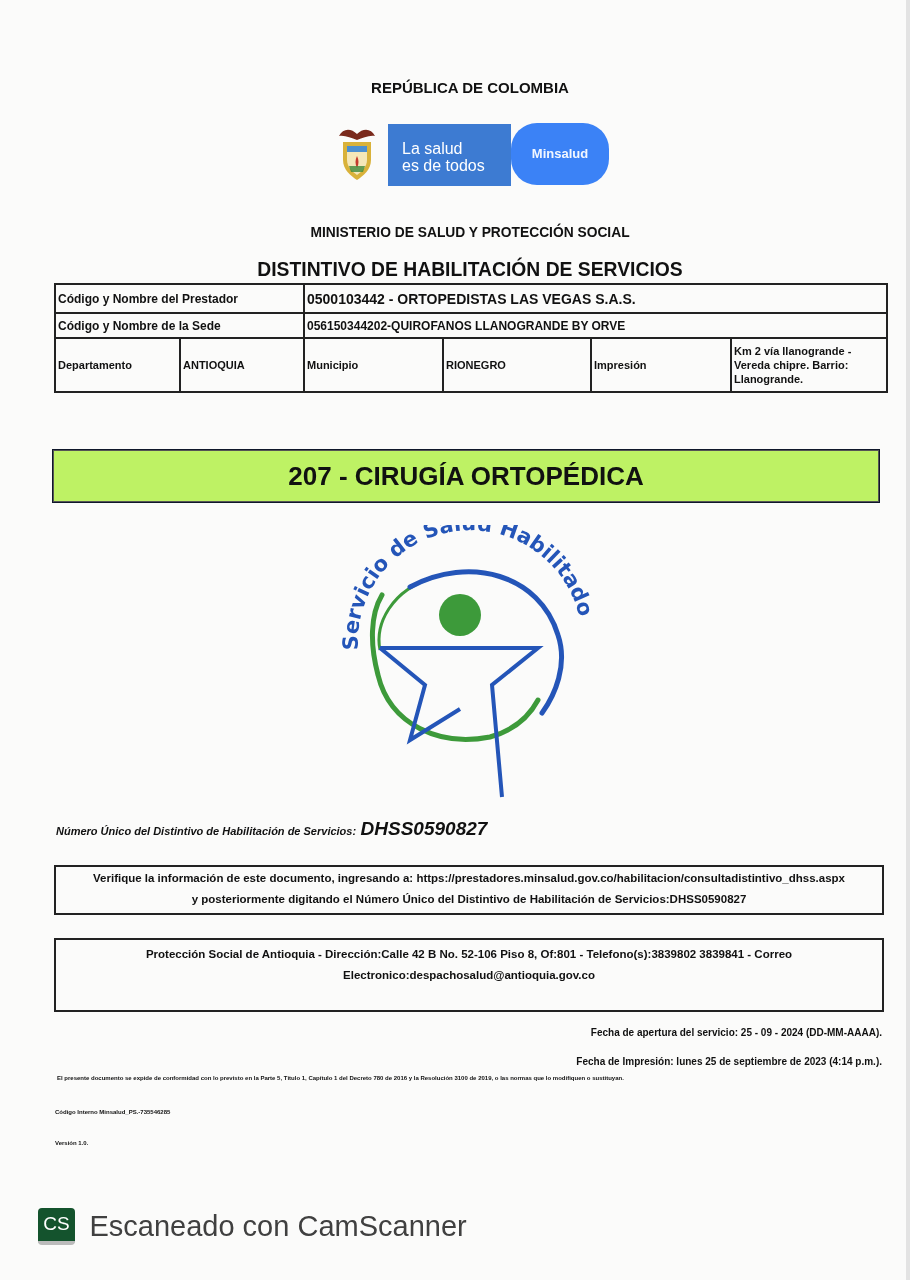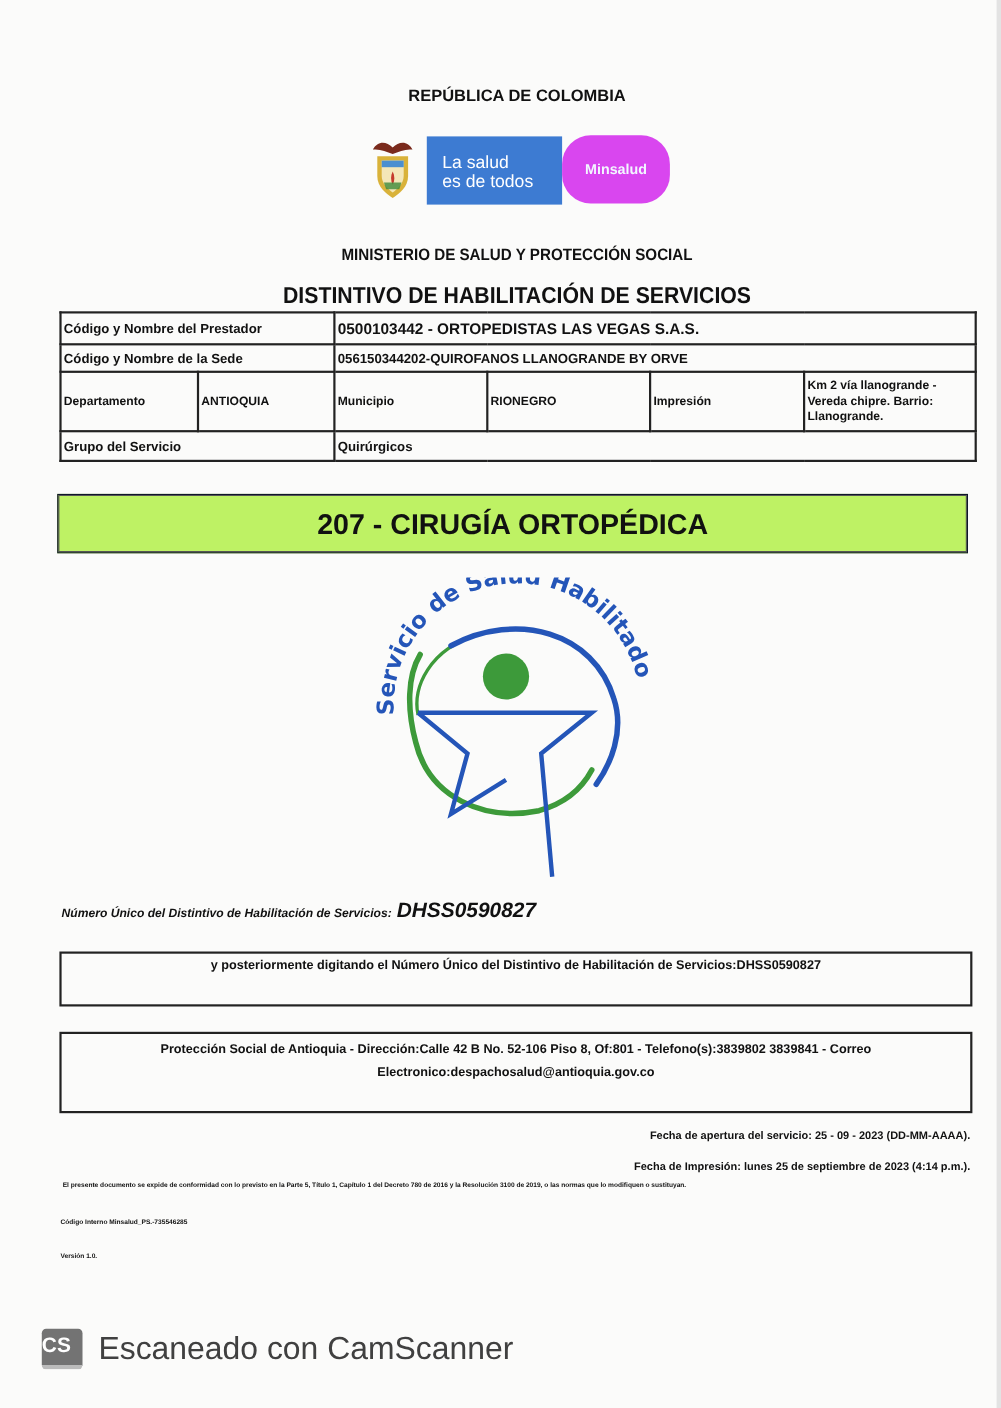--- a/index.html
+++ b/index.html
@@ -10,21 +10,21 @@
       color: #111;
     }
     .abs { position: absolute; }
     .center-text { text-align: center; }
 
     #rep-title { left: 0; width: 940px; top: 79px; font-size: 15px; font-weight: bold; }
     #logo-wrap { left: 333px; top: 122px; width: 280px; height: 64px; }
     #shield { left: 0; top: 4px; width: 48px; height: 56px; }
     #blue1 { left: 55px; top: 2px; width: 123px; height: 62px; background: #3d7bd2; color: #fff; }
     #blue1 span { display: block; font-size: 16px; line-height: 17px; padding: 16px 0 0 14px; }
-    #blue2 { left: 178px; top: 1px; width: 98px; height: 62px; background: #d946ef; color: #f2f7ff; border-radius: 26px; }
+    #blue2 { left: 178px; top: 1px; width: 98px; height: 62px; background: #3b82f6; color: #f2f7ff; border-radius: 26px; }
     #blue2 span { display: block; font-size: 13px; font-weight: bold; text-align: center; padding-top: 23px; }
 
     #ministry { left: 0; width: 940px; top: 223px; font-size: 15px; font-weight: bold; transform: scaleX(0.92); transform-origin: 470px 0; }
     #doc-title { left: 0; width: 940px; top: 257px; font-size: 21px; font-weight: bold; transform: scaleX(0.92); transform-origin: 470px 0; }
 
     table#info {
       position: absolute; left: 54px; top: 283px; width: 832px;
       border-collapse: collapse; table-layout: fixed;
       font-size: 12px; font-weight: bold;
     }
@@ -59,22 +59,22 @@
 
     #fecha-apertura { right: 28px; top: 1027px; font-size: 10px; font-weight: bold; }
     #fecha-impresion { right: 28px; top: 1056px; font-size: 10px; font-weight: bold; }
     #legal { left: 57px; top: 1075px; font-size: 6px; font-weight: bold; white-space: nowrap; }
     #codigo-interno { left: 55px; top: 1109px; font-size: 6px; font-weight: bold; }
     #version { left: 55px; top: 1140px; font-size: 6px; font-weight: bold; }
 
     #cs-wrap { left: 38px; top: 1208px; height: 40px; white-space: nowrap; }
     #cs-icon {
       display: inline-block; width: 37px; height: 37px; border-radius: 4px;
-      background: #737373; color: #fff; font-weight: bold; font-size: 19px;
-      line-height: 32px; vertical-align: middle;
+      background: #14532d; color: #fff; font-weight: normal; font-size: 19px;
+      text-align: center; line-height: 32px; vertical-align: middle;
       border-bottom: 4px solid #bbb; box-sizing: border-box;
     }
     #cs-text { display: inline-block; vertical-align: middle; font-size: 29px; color: #404040; margin-left: 10px; }
 
     #right-edge { right: 0; top: 0; width: 4px; height: 1280px; background: #e3e3e3; }
   </style>
 </head>
 <body>
 
 <div id="right-edge" class="abs"></div>
@@ -123,24 +123,20 @@
     <td colspan="4">056150344202-QUIROFANOS LLANOGRANDE BY ORVE</td>
   </tr>
   <tr class="r3">
     <td class="cell-sm">Departamento</td>
     <td class="cell-sm">ANTIOQUIA</td>
     <td class="cell-sm">Municipio</td>
     <td class="cell-sm">RIONEGRO</td>
     <td class="cell-sm">Impresión</td>
     <td class="cell-sm">Km 2 vía llanogrande - Vereda chipre. Barrio: Llanogrande.</td>
   </tr>
-  <tr class="r4">
-    <td colspan="2">Grupo del Servicio</td>
-    <td colspan="4">Quirúrgicos</td>
-  </tr>
 </tbody>
   </table>
 
 <div id="service-box" class="abs">
   <span>207 - CIRUGÍA ORTOPÉDICA</span>
 </div>
 
 <svg id="seal" class="abs" viewBox="0 0 280 280">
   <defs>
     <path id="sealArc" d="M 28 125 A 112 112 0 0 1 252 110"></path>
@@ -154,29 +150,30 @@
   <circle cx="130" cy="90" r="21" fill="#3d9a3a"></circle>
   <path d="M 50 123 L 208 123 L 162 160 L 172 272 M 162 160 M 50 123 L 95 160 L 80 215 L 130 184" fill="none" stroke="#2455b8" stroke-width="4" stroke-linejoin="miter"></path>
 </svg>
 
 <div id="dhss-line" class="abs">
   <span id="dhss-label">Número Único del Distintivo de Habilitación de Servicios:</span>
   <span id="dhss-value">DHSS0590827</span>
 </div>
 
 <div id="verify-box" class="notice-box">
+  <div>Verifique la información de este documento, ingresando a: https://prestadores.minsalud.gov.co/habilitacion/consultadistintivo_dhss.aspx</div>
   <div>y posteriormente digitando el Número Único del Distintivo de Habilitación de Servicios:DHSS0590827</div>
 </div>
 
 <div id="contact-box" class="notice-box">
   <div>Protección Social de Antioquia - Dirección:Calle 42 B No. 52-106 Piso 8, Of:801 - Telefono(s):3839802 3839841 - Correo</div>
   <div>Electronico:despachosalud@antioquia.gov.co</div>
 </div>
 
-<div id="fecha-apertura" class="abs">Fecha de apertura del servicio: 25 - 09 - 2023 (DD-MM-AAAA).</div>
+<div id="fecha-apertura" class="abs">Fecha de apertura del servicio: 25 - 09 - 2024 (DD-MM-AAAA).</div>
 <div id="fecha-impresion" class="abs">Fecha de Impresión: lunes 25 de septiembre de 2023 (4:14 p.m.).</div>
 <div id="legal" class="abs">El presente documento se expide de conformidad con lo previsto en la Parte 5, Título 1, Capítulo 1 del Decreto 780 de 2016 y la Resolución 3100 de 2019, o las normas que lo modifiquen o sustituyan.</div>
 <div id="codigo-interno" class="abs">Código Interno Minsalud_PS.-735546285</div>
 <div id="version" class="abs">Versión 1.0.</div>
 
 <div id="cs-wrap" class="abs">
   <span id="cs-icon">CS</span>
   <span id="cs-text">Escaneado con CamScanner</span>
 </div>
 

